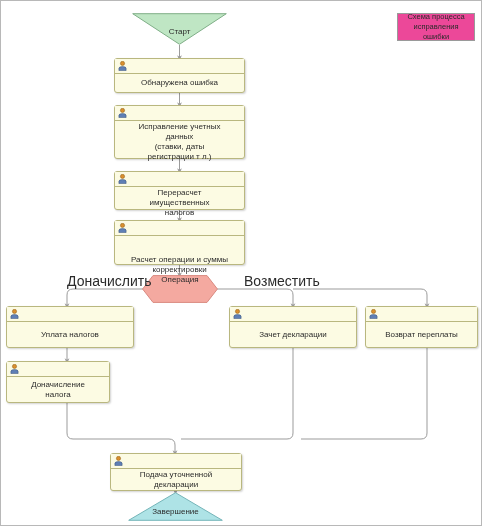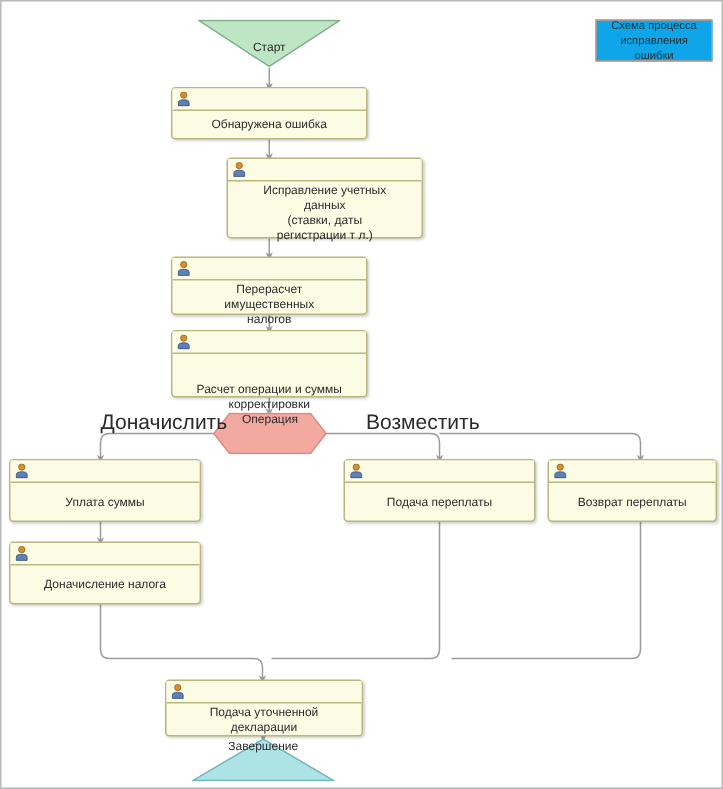--- a/index.html
+++ b/index.html
@@ -91,21 +91,21 @@
     position: absolute;
     display: flex;
     align-items: flex-end;
     justify-content: center;
   }
   .end-shape svg { position: absolute; left: 0; top: 0; }
   .end-label {
     position: relative;
     font-size: 8px;
     color: #2b2b2b;
-    margin-bottom: 19px;
+    margin-bottom: 5px;
   }
 
   
   .decision-shape {
     position: absolute;
     display: flex;
     align-items: flex-start;
     justify-content: center;
   }
   .decision-shape svg { position: absolute; left: 0; top: 0; }
@@ -120,21 +120,21 @@
     position: absolute;
     font-size: 14px;
     color: #2b2b2b;
     white-space: nowrap;
   }
 
   
   .title-card {
     position: absolute;
     box-sizing: border-box;
-    background: #0ea5e9;
+    background: #ec4899;
     border: 1px solid #9a9a9a;
     display: flex;
     align-items: center;
     justify-content: center;
     text-align: center;
     padding: 2px 4px;
   }
   .title-text {
     font-size: 7.5px;
     color: #2b2b2b;
@@ -200,21 +200,21 @@
       <svg class="user-icon" viewBox="0 0 9 10">
         <circle cx="4.5" cy="2.4" r="2.1" fill="#d98f2e" stroke="#8a5a12" stroke-width="0.5"></circle>
         <path d="M0.9,9.6 L0.9,7.4 Q0.9,5.5 4.5,5.5 Q8.1,5.5 8.1,7.4 L8.1,9.6 Z" fill="#5f7fb5" stroke="#2e4a78" stroke-width="0.5"></path>
       </svg>
     </div>
     <div class="task-body">
       <span class="task-label">Обнаружена ошибка</span>
     </div>
   </div>
 
-  <div class="task" style="left:113px; top:104px; width:131px; height:54px;margin-left:37px;">
+  <div class="task" style="left:113px; top:104px; width:131px; height:54px;">
     <div class="task-head">
       <svg class="user-icon" viewBox="0 0 9 10">
         <circle cx="4.5" cy="2.4" r="2.1" fill="#d98f2e" stroke="#8a5a12" stroke-width="0.5"></circle>
         <path d="M0.9,9.6 L0.9,7.4 Q0.9,5.5 4.5,5.5 Q8.1,5.5 8.1,7.4 L8.1,9.6 Z" fill="#5f7fb5" stroke="#2e4a78" stroke-width="0.5"></path>
       </svg>
     </div>
     <div class="task-body">
       <span class="task-label">Исправление учетных данных
 (ставки, даты регистрации т л.)</span>
     </div>
@@ -257,45 +257,45 @@
   <div class="edge-label" style="left:243px; top:272px;">Возместить</div>
 
   <div class="task" style="left:5px; top:305px; width:128px; height:42px;">
     <div class="task-head">
       <svg class="user-icon" viewBox="0 0 9 10">
         <circle cx="4.5" cy="2.4" r="2.1" fill="#d98f2e" stroke="#8a5a12" stroke-width="0.5"></circle>
         <path d="M0.9,9.6 L0.9,7.4 Q0.9,5.5 4.5,5.5 Q8.1,5.5 8.1,7.4 L8.1,9.6 Z" fill="#5f7fb5" stroke="#2e4a78" stroke-width="0.5"></path>
       </svg>
     </div>
     <div class="task-body">
-      <span class="task-label">Уплата суммы</span>
-    </div>
-  </div>
-
-  <div class="task" style="left:5px; top:360px; width:128px; height:42px;">
+      <span class="task-label">Уплата налогов</span>
+    </div>
+  </div>
+
+  <div class="task" style="left:5px; top:360px; width:104px; height:42px;">
     <div class="task-head">
       <svg class="user-icon" viewBox="0 0 9 10">
         <circle cx="4.5" cy="2.4" r="2.1" fill="#d98f2e" stroke="#8a5a12" stroke-width="0.5"></circle>
         <path d="M0.9,9.6 L0.9,7.4 Q0.9,5.5 4.5,5.5 Q8.1,5.5 8.1,7.4 L8.1,9.6 Z" fill="#5f7fb5" stroke="#2e4a78" stroke-width="0.5"></path>
       </svg>
     </div>
     <div class="task-body">
       <span class="task-label">Доначисление налога</span>
     </div>
   </div>
 
   <div class="task" style="left:228px; top:305px; width:128px; height:42px;">
     <div class="task-head">
       <svg class="user-icon" viewBox="0 0 9 10">
         <circle cx="4.5" cy="2.4" r="2.1" fill="#d98f2e" stroke="#8a5a12" stroke-width="0.5"></circle>
         <path d="M0.9,9.6 L0.9,7.4 Q0.9,5.5 4.5,5.5 Q8.1,5.5 8.1,7.4 L8.1,9.6 Z" fill="#5f7fb5" stroke="#2e4a78" stroke-width="0.5"></path>
       </svg>
     </div>
     <div class="task-body">
-      <span class="task-label">Подача переплаты</span>
+      <span class="task-label">Зачет декларации</span>
     </div>
   </div>
 
   <div class="task" style="left:364px; top:305px; width:113px; height:42px;">
     <div class="task-head">
       <svg class="user-icon" viewBox="0 0 9 10">
         <circle cx="4.5" cy="2.4" r="2.1" fill="#d98f2e" stroke="#8a5a12" stroke-width="0.5"></circle>
         <path d="M0.9,9.6 L0.9,7.4 Q0.9,5.5 4.5,5.5 Q8.1,5.5 8.1,7.4 L8.1,9.6 Z" fill="#5f7fb5" stroke="#2e4a78" stroke-width="0.5"></path>
       </svg>
     </div>

